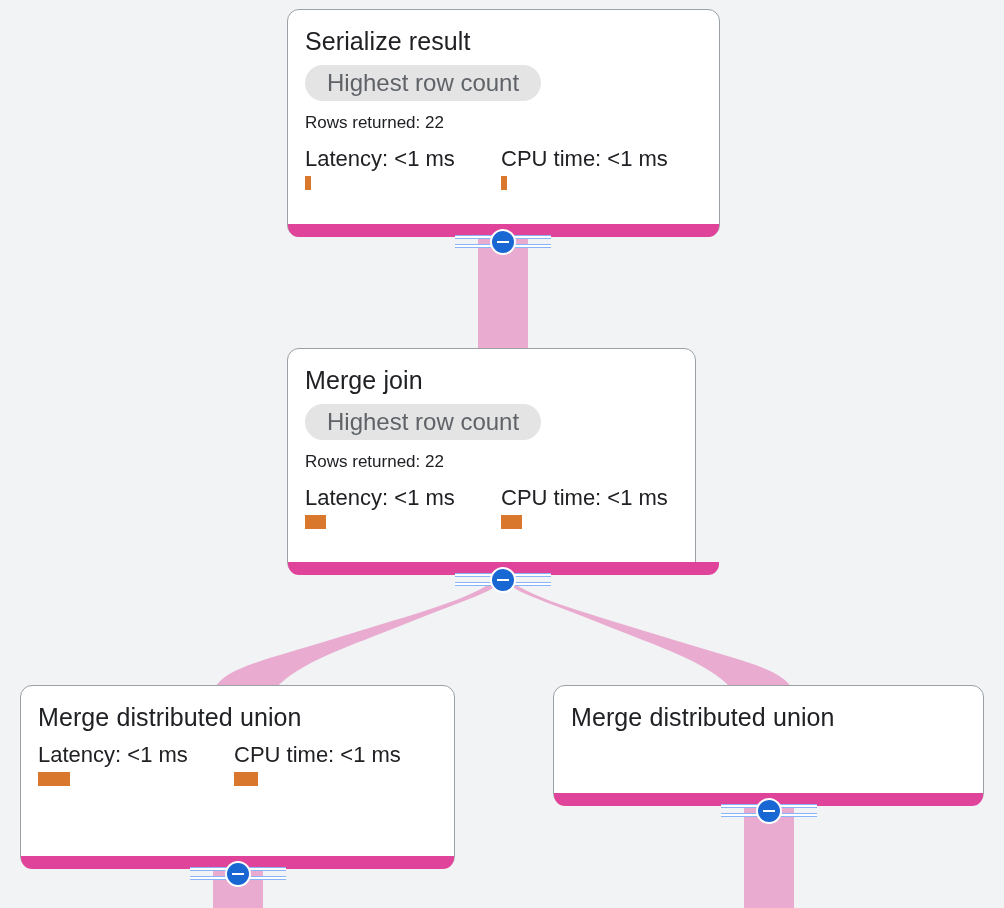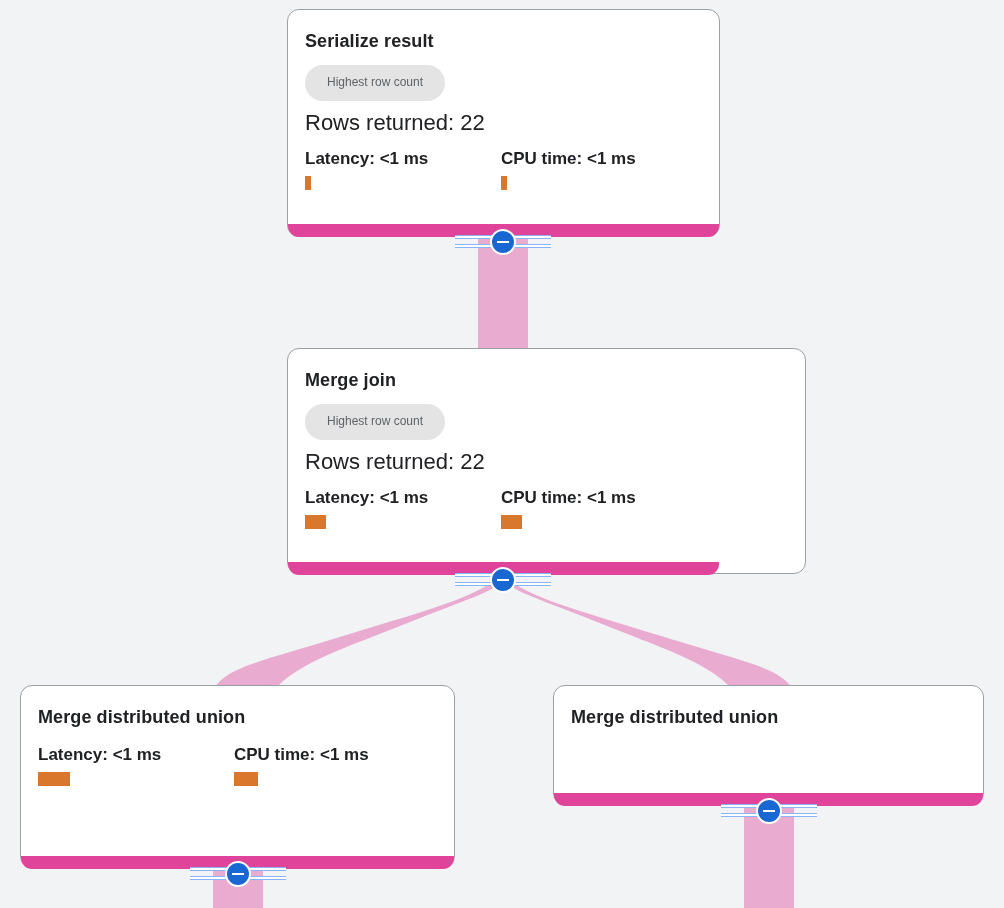--- a/index.html
+++ b/index.html
@@ -35,59 +35,58 @@
     background: #ffffff;
     border: 1px solid #9aa0a6;
     border-radius: 12px;
     overflow: hidden;
     z-index: 3;
   }
   .node-body {
     padding: 18px 17px 14px 17px;
   }
   .node-title {
-    font-size: 18px;
-    font-weight: 700;
+    font-size: 25px;
+    font-weight: 400;
     color: #202124;
     letter-spacing: 0.1px;
     line-height: 26px;
     white-space: nowrap;
   }
   .badge {
     display: inline-block;
     margin-top: 11px;
     padding: 7px 22px 8px 22px;
     background: #e4e4e4;
     border-radius: 999px;
-    font-size: 12px;
+    font-size: 24px;
     color: #5f6368;
     line-height: 21px;
     white-space: nowrap;
   }
   .rows-line {
     margin-top: 11px;
+    font-size: 17px;
+    color: #202124;
+    line-height: 22px;
+    white-space: nowrap;
+  }
+  .metrics {
+    margin-top: 14px;
+    display: flex;
+  }
+  .metric {
+    width: 196px;
+    flex: none;
+  }
+  .metric-label {
     font-size: 22px;
     color: #202124;
     line-height: 22px;
     white-space: nowrap;
-  }
-  .metrics {
-    margin-top: 14px;
-    display: flex;
-  }
-  .metric {
-    width: 196px;
-    flex: none;
-  }
-  .metric-label {
-    font-size: 17px;
-    color: #202124;
-    line-height: 22px;
-    white-space: nowrap;
-    font-weight: bold;
   }
   .metric-bar {
     margin-top: 6px;
     height: 14px;
     background: #d9772c;
   }
 
   
   .node-footer-bar {
     position: absolute;
@@ -194,21 +193,21 @@
         </div>
       </div>
     </div>
   </div>
   <div class="node-footer-bar" style="left:288px; top:224px; width:431px;"></div>
   <div class="collapse-toggle" style="left:455px; top:229px;">
     <div class="collapse-rails"></div>
     <div class="collapse-knob"></div>
   </div>
 
-  <div class="node" style="left:287px; top:348px; width:519px; height:226px;">
+  <div class="node" style="left:287px; top:348px; width:409px; height:226px;">
     <div class="node-body">
       <div class="node-title">Merge join</div>
       <div class="badge">Highest row count</div>
       <div class="rows-line">Rows returned: 22</div>
       <div class="metrics">
         <div class="metric">
           <div class="metric-label">Latency: &lt;1 ms</div>
           <div class="metric-bar" style="width:21px;"></div>
         </div>
         <div class="metric">

